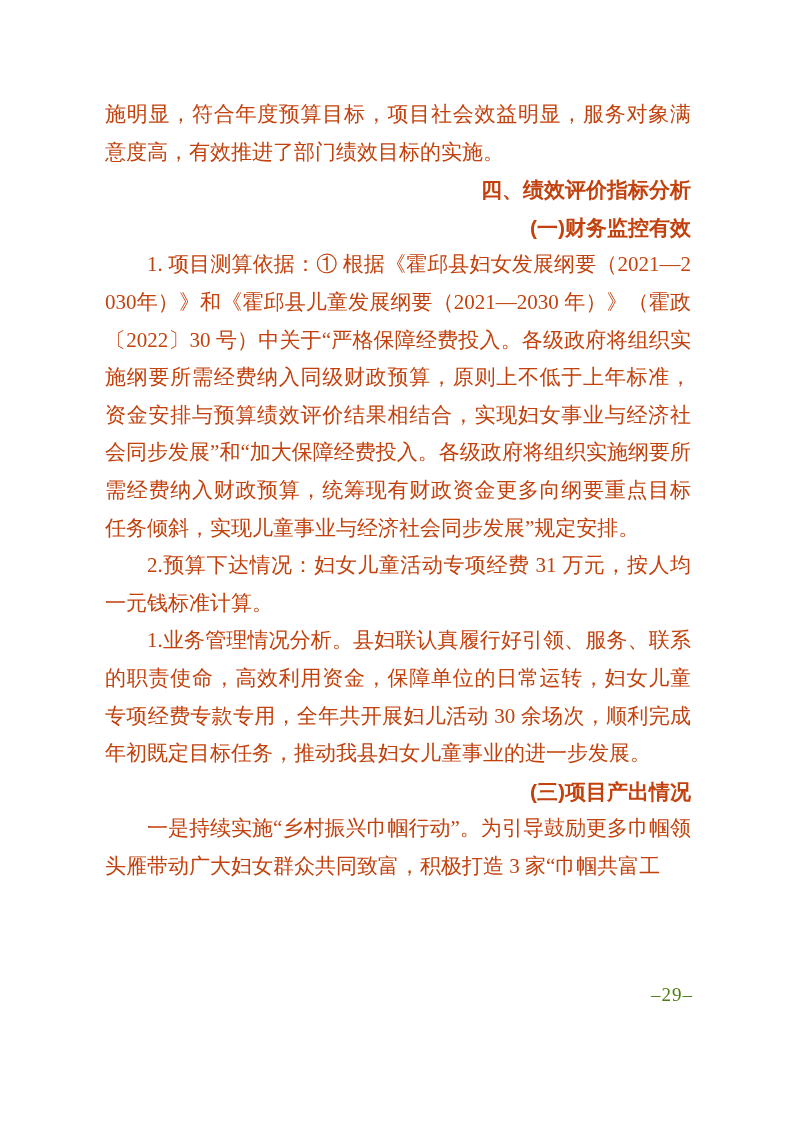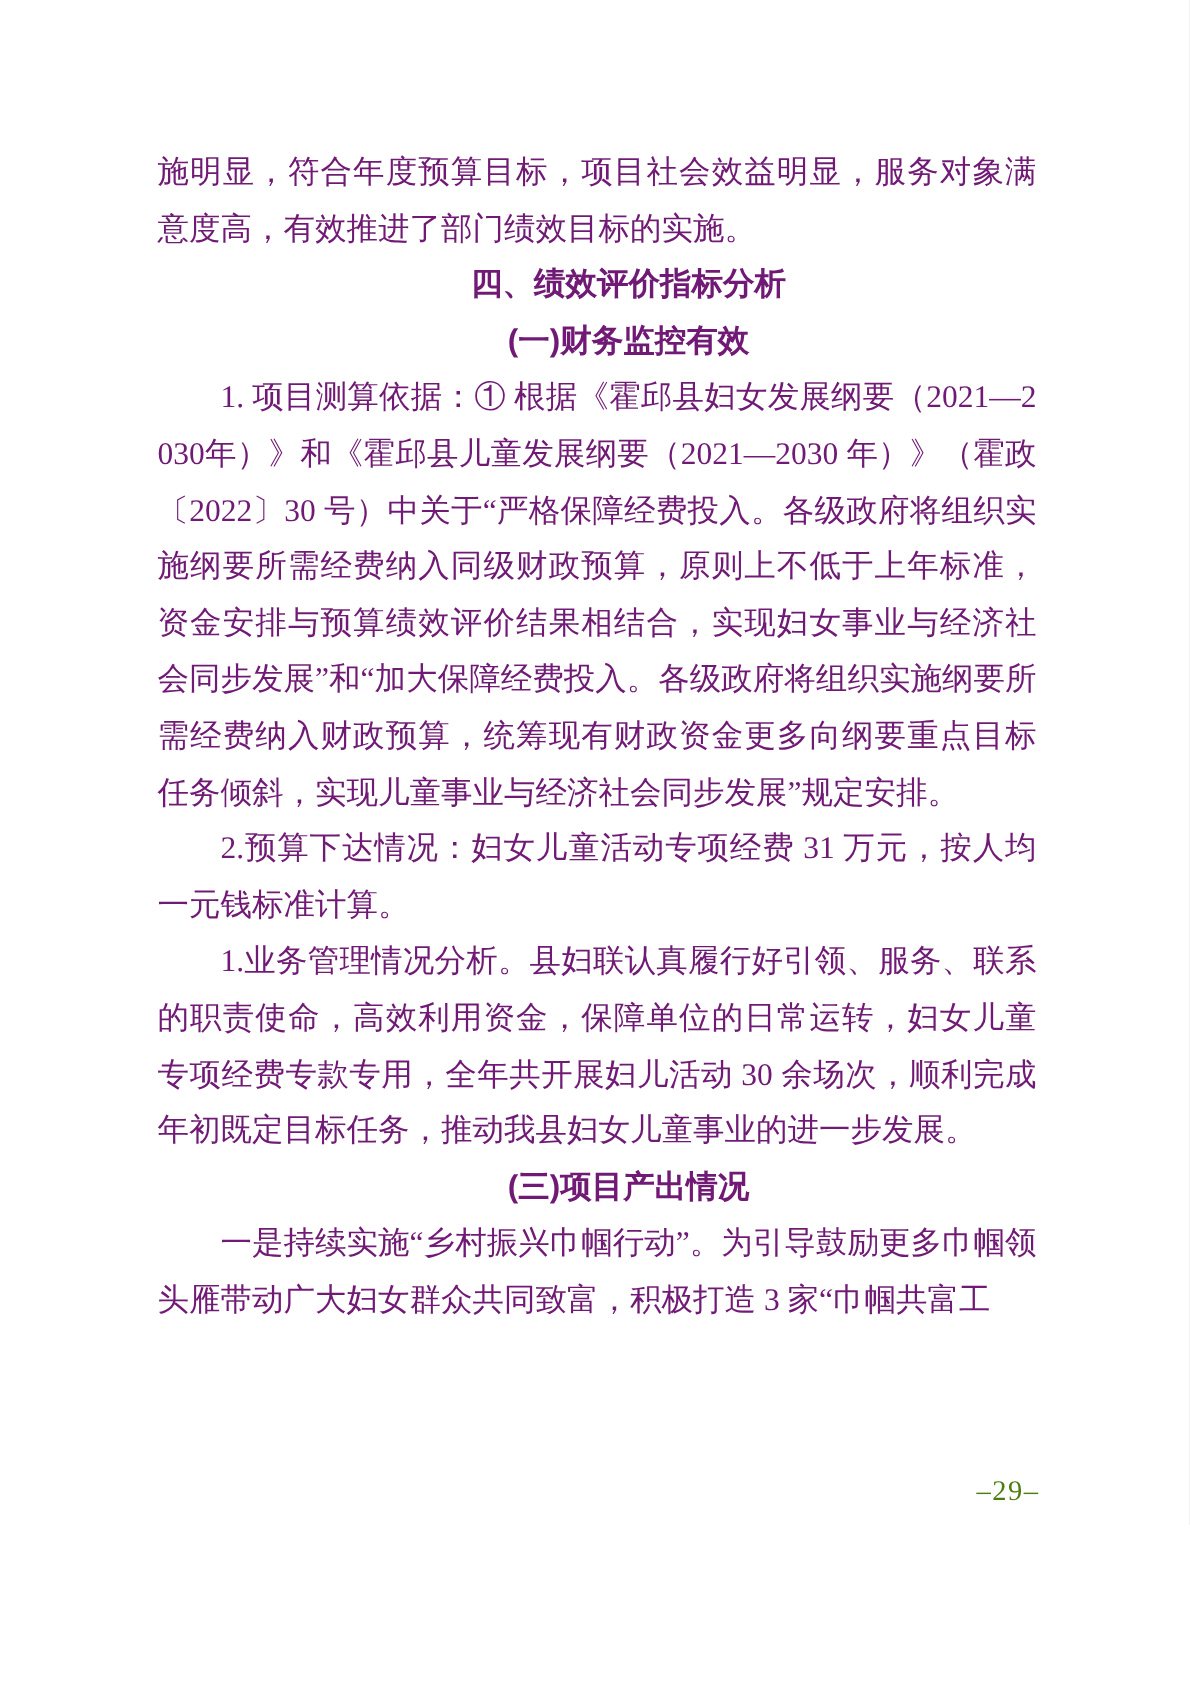--- a/index.html
+++ b/index.html
@@ -16,31 +16,31 @@
   }
   .content {
     position: absolute;
     left: 105px;
     top: 96px;
     width: 586px;
   }
   .content p {
     font-size: 21px;
     line-height: 37.6px;
-    color: #701a75;
+    color: #c2410c;
     text-align: justify;
     text-justify: inter-ideograph;
     word-break: break-all;
   }
   .content p.indent { text-indent: 2em; }
   .content p.heading {
     font-weight: bold;
     text-indent: 2em;
     font-family: "Liberation Sans", "DejaVu Sans", sans-serif;
-    text-align: center;
+    text-align: right;
   }
   .page-number {
     position: absolute;
     top: 984px;
     right: 100px;
     font-size: 19px;
     color: #4d7c0f;
     font-family: "Liberation Serif", "DejaVu Serif", serif;
     letter-spacing: 1px;
   }

